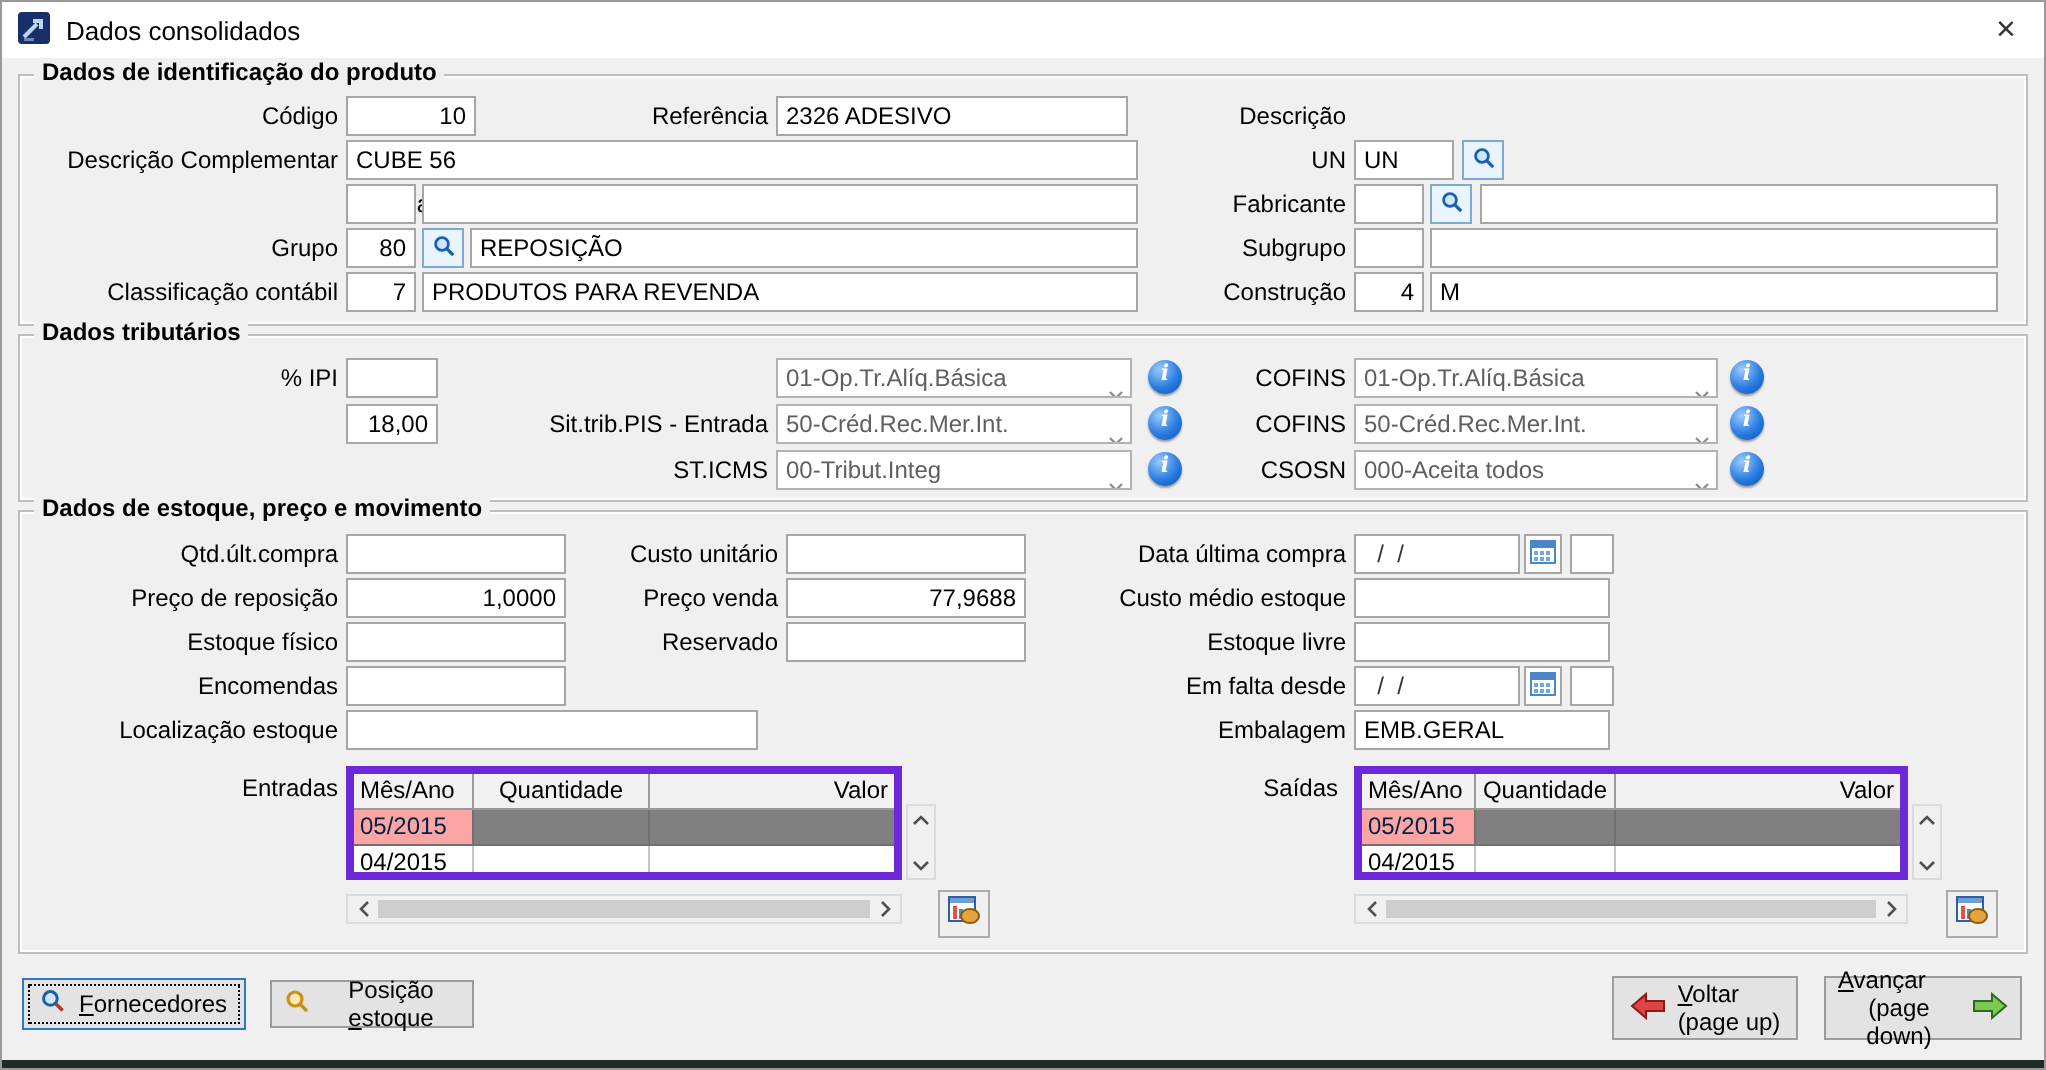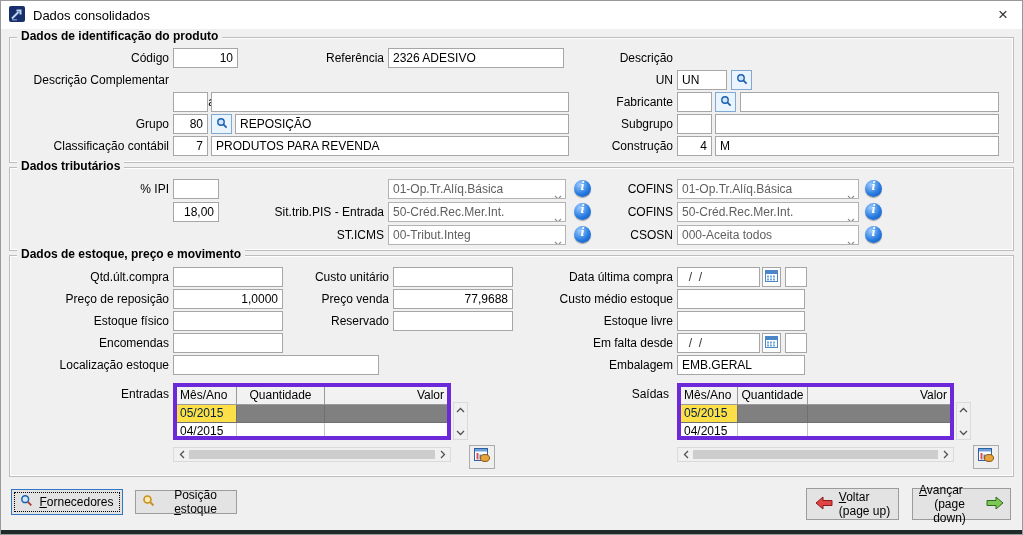--- a/index.html
+++ b/index.html
@@ -32,21 +32,21 @@
   .cal{position:absolute;width:19px;height:20px;box-sizing:border-box;border:1px solid #A6A6A6;background:#FDFDFD;display:flex;align-items:center;justify-content:center;padding:0;cursor:pointer;}
   .grid{position:absolute;background:#FFF;border:4px solid #6d28d9;box-sizing:border-box;overflow:hidden;}
   .g-head{display:flex;height:18px;}
   .g-th{background:#F2F2F2;border-right:1px solid #9A9A9A;border-bottom:1px solid #9A9A9A;box-sizing:border-box;line-height:17px;padding:0 3px;overflow:hidden;white-space:nowrap;}
   .g-th.c{text-align:center;}
   .g-th.r{text-align:right;border-right:none;}
   .g-row{display:flex;height:18px;}
   .g-td{border-right:1px solid #C6C6C6;border-bottom:1px solid #C6C6C6;box-sizing:border-box;line-height:17px;padding:0 3px;overflow:hidden;white-space:nowrap;}
   .g-td.last{border-right:none;}
   .g-row.sel .g-td{background:#808080;border-right-color:#707070;border-bottom-color:#707070;}
-  .g-row.sel .g-td.first{background:#fde047;color:#002048;}
+  .g-row.sel .g-td.first{background:#fca5a5;color:#002048;}
   .vscroll{position:absolute;width:15px;background:#F0F0F0;border:1px solid #DADADA;box-sizing:border-box;display:flex;flex-direction:column;justify-content:space-between;align-items:center;padding:2px 0;}
   .hscroll{position:absolute;height:15px;background:#F0F0F0;border:1px solid #DADADA;box-sizing:border-box;display:flex;align-items:center;padding:0 2px;gap:2px;}
   .h-thumb{flex:1;height:9px;background:#CDCDCD;}
   .s-arr{display:flex;align-items:center;justify-content:center;width:11px;height:9px;cursor:pointer;}
   .tool-btn{position:absolute;width:26px;height:24px;background:#EFEFEF;border:1px solid #ACACAC;box-sizing:border-box;display:flex;align-items:center;justify-content:center;padding:0;cursor:pointer;}
   .btn{position:absolute;background:#E3E3E3;border:1px solid #9C9C9C;box-sizing:border-box;display:flex;align-items:center;justify-content:center;gap:6px;font-size:12px;cursor:pointer;font-family:inherit;}
   .btn.focused{border:1px solid #2E77C5;outline:1px dotted #000;outline-offset:-4px;}
   .btn .u{text-decoration:underline;}
   .nav-lines{display:flex;flex-direction:column;align-items:flex-start;line-height:14px;}
   .bottom-strip{position:absolute;left:0;bottom:0;width:100%;height:4px;background:#1E2B28;}
@@ -70,20 +70,21 @@
   <div class="groupbox" style="left:8px;top:36px;width:1005px;height:126px;"></div>
   <span class="legend" style="left:16px;top:28px;">Dados de identificação do produto</span>
 
   <span class="lbl lab-l" style="top:47px;">Código</span>
   <div class="bx r" style="left:172px;top:47px;width:65px;">10</div>
   <span class="lbl lab-m" style="top:47px;">Referência</span>
   <div class="bx" style="left:387px;top:47px;width:176px;">2326 ADESIVO</div>
   <span class="lbl lab-r" style="top:47px;">Descrição</span>
 
   <span class="lbl lab-l" style="top:69px;">Descrição Complementar</span>
+  <div class="bx" style="left:172px;top:69px;width:396px;">CUBE 56</div>
   <span class="lbl lab-r" style="top:69px;">UN</span>
   <div class="bx" style="left:676px;top:69px;width:50px;">UN</div>
   <button class="mini" style="left:730px;top:69px;">
       <span><svg width="12" height="12" viewBox="0 0 12 12">
           <circle cx="5" cy="5" r="3.2" fill="#CFE6FF" stroke="#1A5FAD" stroke-width="1.4"></circle>
           <line x1="7.6" y1="7.6" x2="10.6" y2="10.6" stroke="#1A5FAD" stroke-width="1.6"></line>
         </svg></span>
     </button>
 
   <span class="lbl lab-l" style="top:91px;margin-left:46px;">Marca</span>

